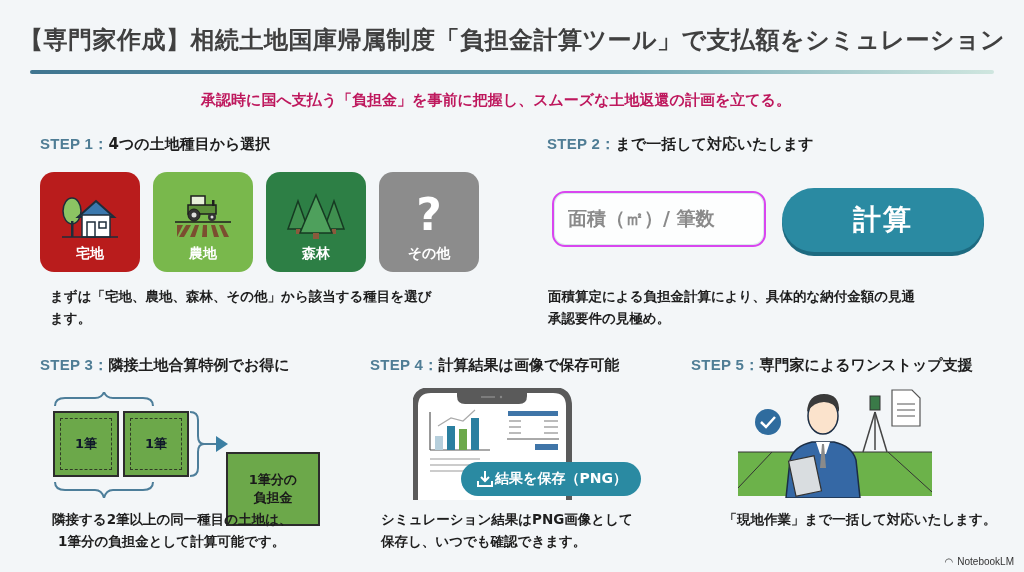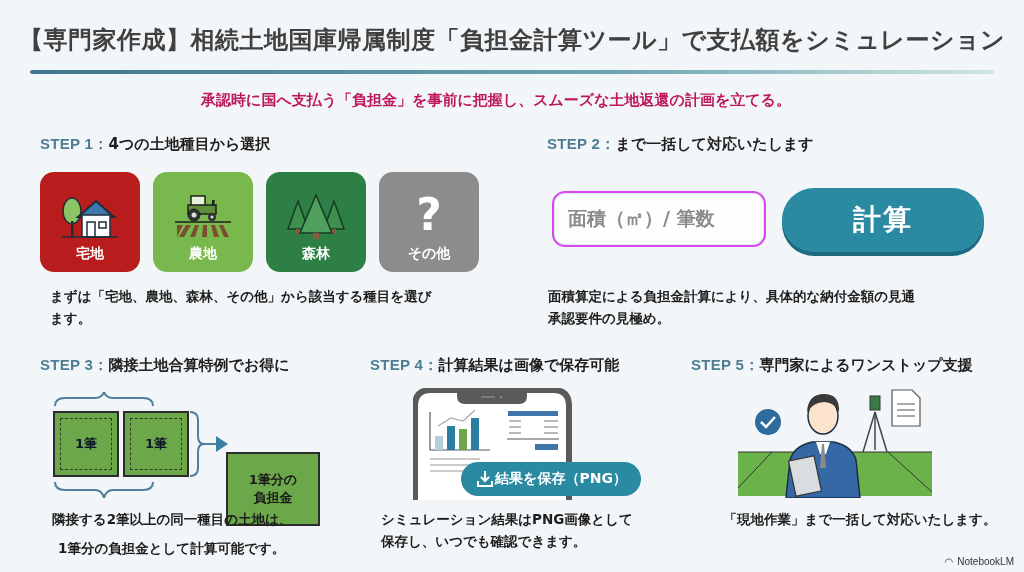--- a/index.html
+++ b/index.html
@@ -163,21 +163,21 @@
   <div class="inner">1筆</div>
 </div>
 <div class="result-box">
   <div>
     <div>1筆分の</div>
     <div>負担金</div>
   </div>
 </div>
 <div class="desc" style="left:52px; top:508px; width:310px;">
   <div>隣接する2筆以上の同一種目の土地は、</div>
-  <div style="padding-left:6px;margin-top:7px;">1筆分の負担金として計算可能です。</div>
+  <div style="padding-left:6px;">1筆分の負担金として計算可能です。</div>
 </div>
 
 <div class="step-head" style="left:370px; top:356px;">
   <span class="num">STEP 4</span><span class="num">：</span><span>計算結果は画像で保存可能</span>
 </div>
 <svg style="position:absolute; left:413px; top:388px;" width="160" height="112" viewBox="0 0 160 112">
   <path d="M2,112 L2,18 Q2,2 18,2 L140,2 Q156,2 156,18 L156,112" fill="#ffffff" stroke="#5a5a5a" stroke-width="6"></path>
   <path d="M44,2 L44,8 Q44,16 52,16 L106,16 Q114,16 114,8 L114,2 Z" fill="#5a5a5a"></path>
   <line x1="68" y1="9" x2="82" y2="9" stroke="#888" stroke-width="1.5"></line>
   <circle cx="88" cy="9" r="1.2" fill="#888"></circle>

